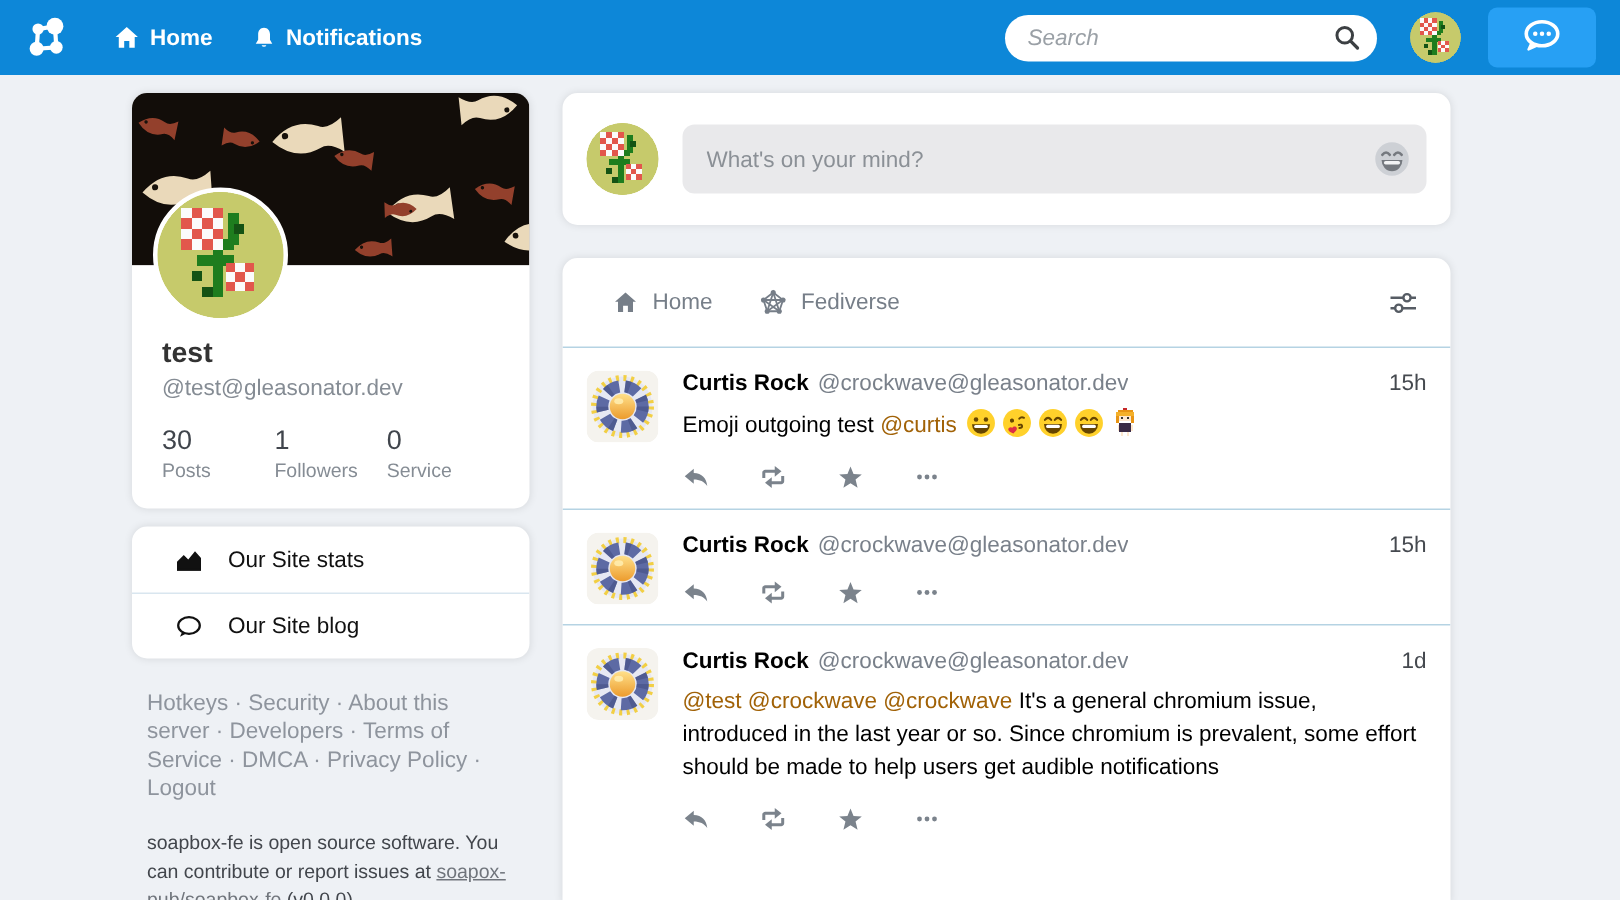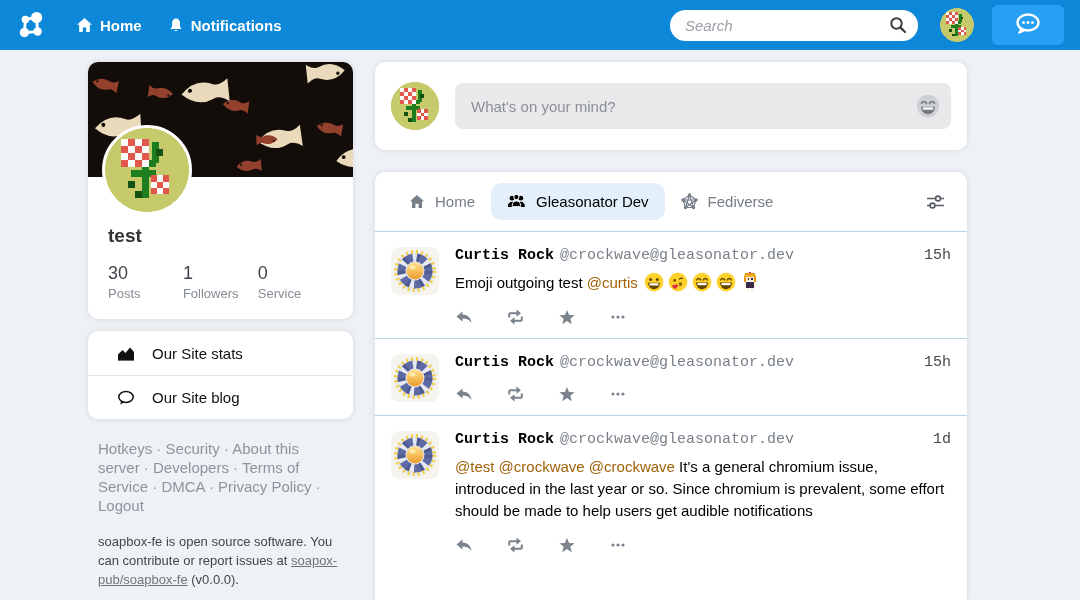--- a/index.html
+++ b/index.html
@@ -67,21 +67,21 @@
   .tabs { height:59px; display:flex; align-items:center; padding:0 18px; }
   .tab { display:flex; align-items:center; gap:10px; font-size:15px; color:#767e88;
     padding:10px 16px; border-radius:10px; cursor:pointer; }
   .tab.active { background:#e3effb; color:#000; }
   .filter-btn { margin-left:auto; cursor:pointer; display:flex; padding:4px; }
   .tl-divider { height:1px; background:#b5d3e3; }
 
   .post { padding:15px 16px 12px; display:flex; }
   .post-avatar { width:48px; height:48px; border-radius:8px; overflow:hidden; flex:none; cursor:pointer; }
   .post-body { flex:1; margin-left:16px; min-width:0; }
-  .name-row { display:flex; align-items:flex-end;font-family:Liberation Mono, monospace; }
+  .name-row { display:flex; align-items:flex-end; }
   .p-author { font-size:15px; font-weight:bold; color:#000; cursor:pointer; white-space:nowrap; }
   .p-handle { font-size:15px; color:#79808a; margin-left:6px; white-space:nowrap; overflow:hidden; text-overflow:ellipsis; }
   .p-time { font-size:15px; color:#45494f; margin-left:auto; padding-left:10px; cursor:pointer; }
   .p-content { margin-top:8px; font-size:15px; line-height:22px; color:#000; }
   .p-content a.mention { color:#a16207; text-decoration:none; cursor:pointer; }
   .p-content .emj { display:inline-block; width:20px; height:20px; vertical-align:-4px; margin:0 2px; }
   .p-actions { margin-top:15px; display:flex; gap:33px; }
   .p-actions .act { cursor:pointer; display:flex; }
 </style>
 </head>
@@ -235,20 +235,21 @@
           <rect x="26" y="30.6" width="3.6" height="3.6" fill="#fbfbfb"></rect>
           <rect x="26" y="34.2" width="3.6" height="3.6" fill="#e2574c"></rect>
           <rect x="29.6" y="27" width="3.6" height="3.6" fill="#fbfbfb"></rect>
           <rect x="29.6" y="30.6" width="3.6" height="3.6" fill="#e2574c"></rect>
           <rect x="29.6" y="34.2" width="3.6" height="3.6" fill="#fbfbfb"></rect>
           <rect x="33.2" y="27" width="3.6" height="3.6" fill="#e2574c"></rect>
           <rect x="33.2" y="30.6" width="3.6" height="3.6" fill="#fbfbfb"></rect>
           <rect x="33.2" y="34.2" width="3.6" height="3.6" fill="#e2574c"></rect>
         </svg></div>
     <div class="profile-name">test</div>
+    <div class="profile-handle">@test@gleasonator.dev</div>
     <div class="stats" id="stats">
         <div class="stat">
           <div class="stat-value">30</div>
                  <div class="stat-label">Posts</div>
         </div>
         <div class="stat">
           <div class="stat-value">1</div>
                  <div class="stat-label">Followers</div>
         </div>
         <div class="stat">
@@ -343,33 +344,20 @@
   <div class="card timeline">
     <div class="tabs" id="tabs">
         <div class="tab">
           <span style="display:flex">
             <svg width="16" height="16" viewBox="0 0 16 16">
               <path fill="currentColor" d="M8 1 15 7.2 13 7.2 13 14 9.6 14 9.6 9.8 6.4 9.8 6.4 14 3 14 3 7.2 1 7.2Z"></path>
             </svg>
           </span>
                  <span>Home</span>
         </div>
-        <div class="tab active">
-          <span style="display:flex">
-            <svg width="19" height="15" viewBox="0 0 19 15">
-              <circle cx="5" cy="4.2" r="2.4" fill="currentColor"></circle>
-              <path fill="currentColor" d="M1 12c0-2.6 1.8-4.3 4-4.3S9 9.4 9 12v1H1Z"></path>
-              <circle cx="13.8" cy="4.2" r="2.4" fill="currentColor"></circle>
-              <path fill="currentColor" d="M9.8 12c0-2.6 1.8-4.3 4-4.3s4 1.7 4 4.3v1h-8.2Z"></path>
-              <circle cx="9.4" cy="3" r="2.6" fill="currentColor" stroke="#fff" stroke-width="1"></circle>
-              <path fill="currentColor" stroke="#fff" stroke-width="1" d="M5.2 11.5c0-2.8 1.9-4.6 4.2-4.6s4.2 1.8 4.2 4.6v1.2H5.2Z"></path>
-            </svg>
-          </span>
-                 <span>Gleasonator Dev</span>
-        </div>
         <div class="tab">
           <span style="display:flex">
             <svg width="17" height="17" viewBox="0 0 17 17">
               <g stroke="currentColor" stroke-width="1.2" fill="none">
                 <path d="M8.5 2 15 7 12.5 14.5 4.5 14.5 2 7Z"></path>
                 <path d="M8.5 2 12.5 14.5 2 7 15 7 4.5 14.5Z"></path>
               </g>
               <g fill="currentColor">
                 <circle cx="8.5" cy="2" r="1.7"></circle>
                 <circle cx="15" cy="7" r="1.7"></circle>

